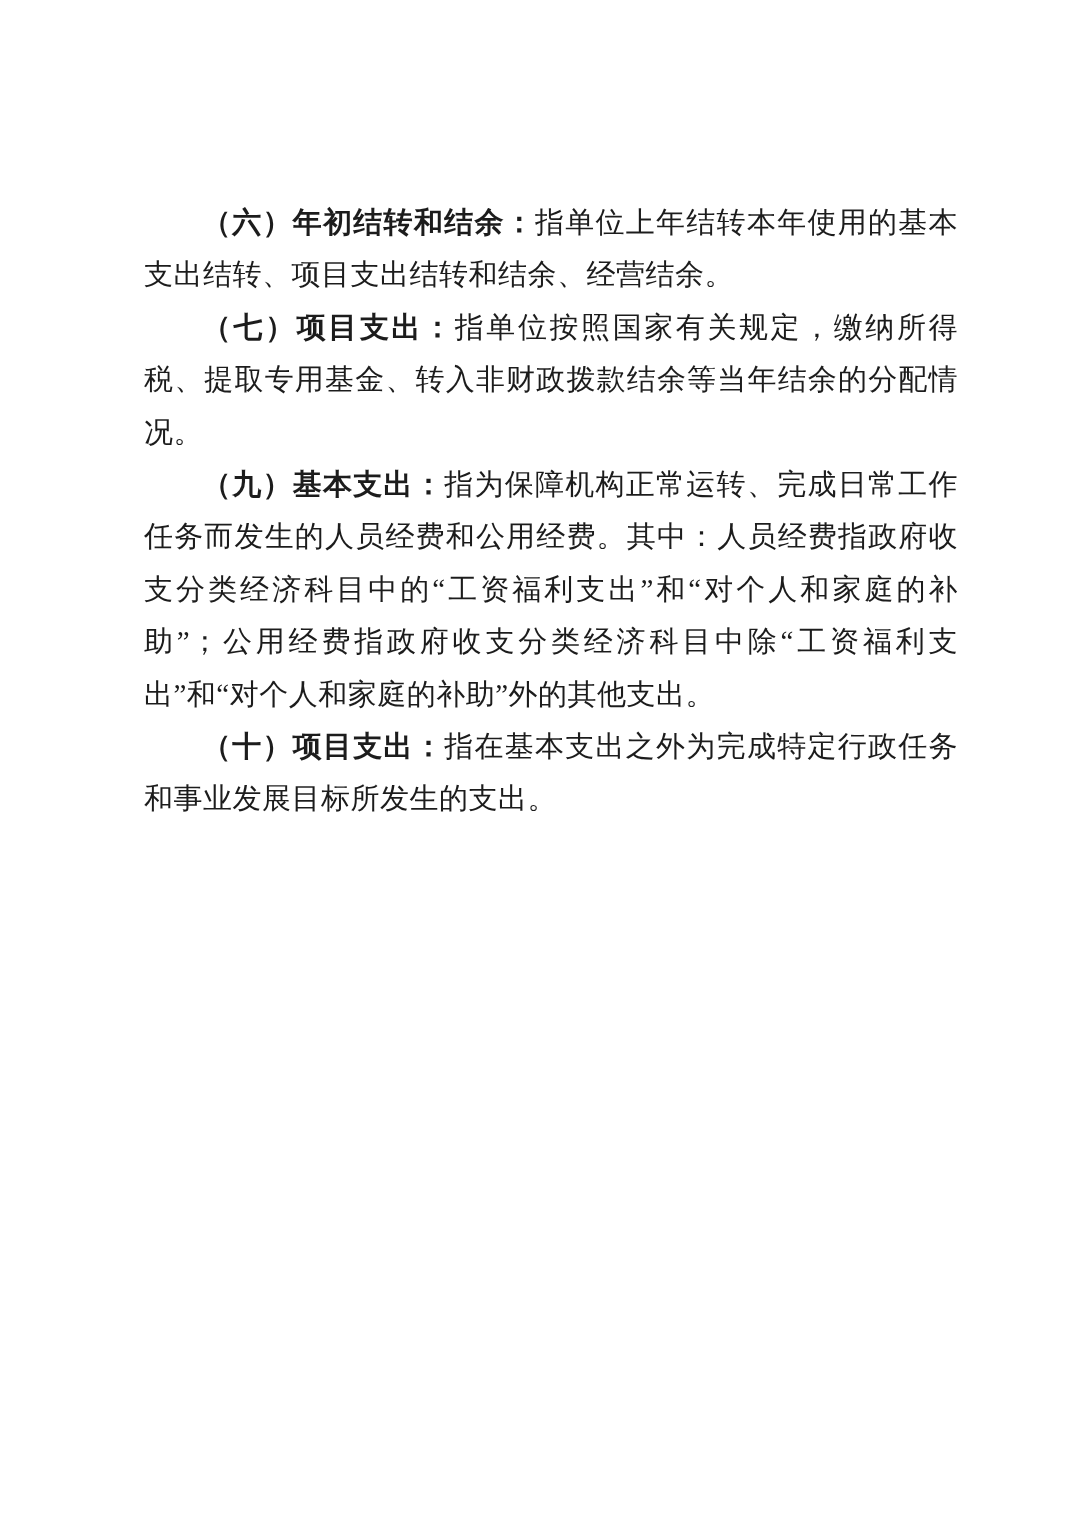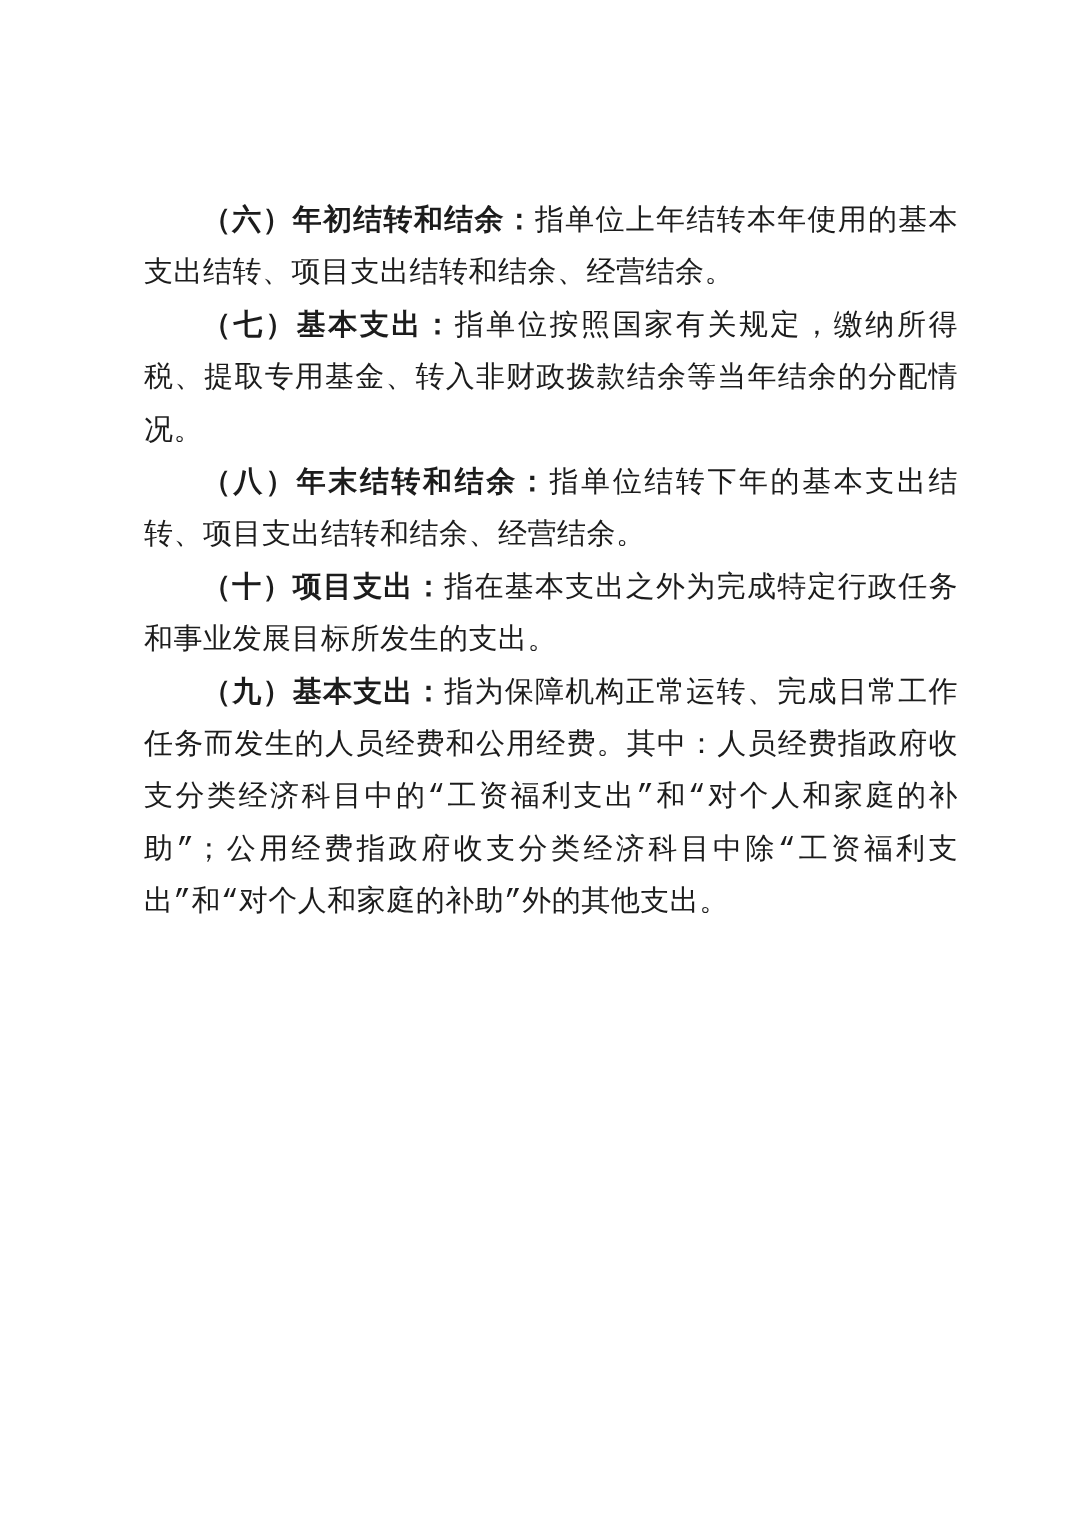--- a/index.html
+++ b/index.html
@@ -6,21 +6,21 @@
     margin: 0;
     padding: 0;
     background: #ffffff;
   }
   .page {
     position: relative;
     width: 1075px;
     height: 1224px;
     background: #ffffff;
     overflow: hidden;
-    font-family: Liberation Mono, monospace;
+    font-family: Liberation Serif, serif;
     color: #1c1c1c;
   }
   .content {
     position: absolute;
     left: 144px;
     top: 196px;
     width: 814px;
   }
   .para {
     margin: 0;
@@ -48,26 +48,25 @@
   }
 </style>
 </head>
 <body>
 
 <div class="page">
   <div class="content">
 
     <p class="para"><span class="head">（六）年初结转和结余：</span><span class="body-text">指单位上年结转本年使用的基本支出结转、项目支出结转和结余、经营结余。</span></p>
 
-    <p class="para"><span class="head">（七）基本支出：</span><span class="body-text">指单位按照国家有关规定，缴纳所得税、提取专用基金、转入非财政拨款结余等当年结余的分配情况。</span></p>
+    <p class="para"><span class="head">（七）项目支出：</span><span class="body-text">指单位按照国家有关规定，缴纳所得税、提取专用基金、转入非财政拨款结余等当年结余的分配情况。</span></p>
 
-    <p class="para"><span class="head">（八）年末结转和结余：</span><span class="body-text">指单位结转下年的基本支出结转、项目支出结转和结余、经营结余。</span></p>
+
+    <p class="para"><span class="head">（九）基本支出：</span><span class="body-text">指为保障机构正常运转、完成日常工作任务而发生的人员经费和公用经费。其中：人员经费指政府收支分类经济科目中的“工资福利支出”和“对个人和家庭的补助”；公用经费指政府收支分类经济科目中除“工资福利支出”和“对个人和家庭的补助”外的其他支出。</span></p>
 
     <p class="para"><span class="head">（十）项目支出：</span><span class="body-text">指在基本支出之外为完成特定行政任务和事业发展目标所发生的支出。</span></p>
-
-    <p class="para"><span class="head">（九）基本支出：</span><span class="body-text">指为保障机构正常运转、完成日常工作任务而发生的人员经费和公用经费。其中：人员经费指政府收支分类经济科目中的“工资福利支出”和“对个人和家庭的补助”；公用经费指政府收支分类经济科目中除“工资福利支出”和“对个人和家庭的补助”外的其他支出。</span></p>
 
 
 
   </div>
 
   <div class="footer">—8 —</div>
 </div>
 
 </body></html>

